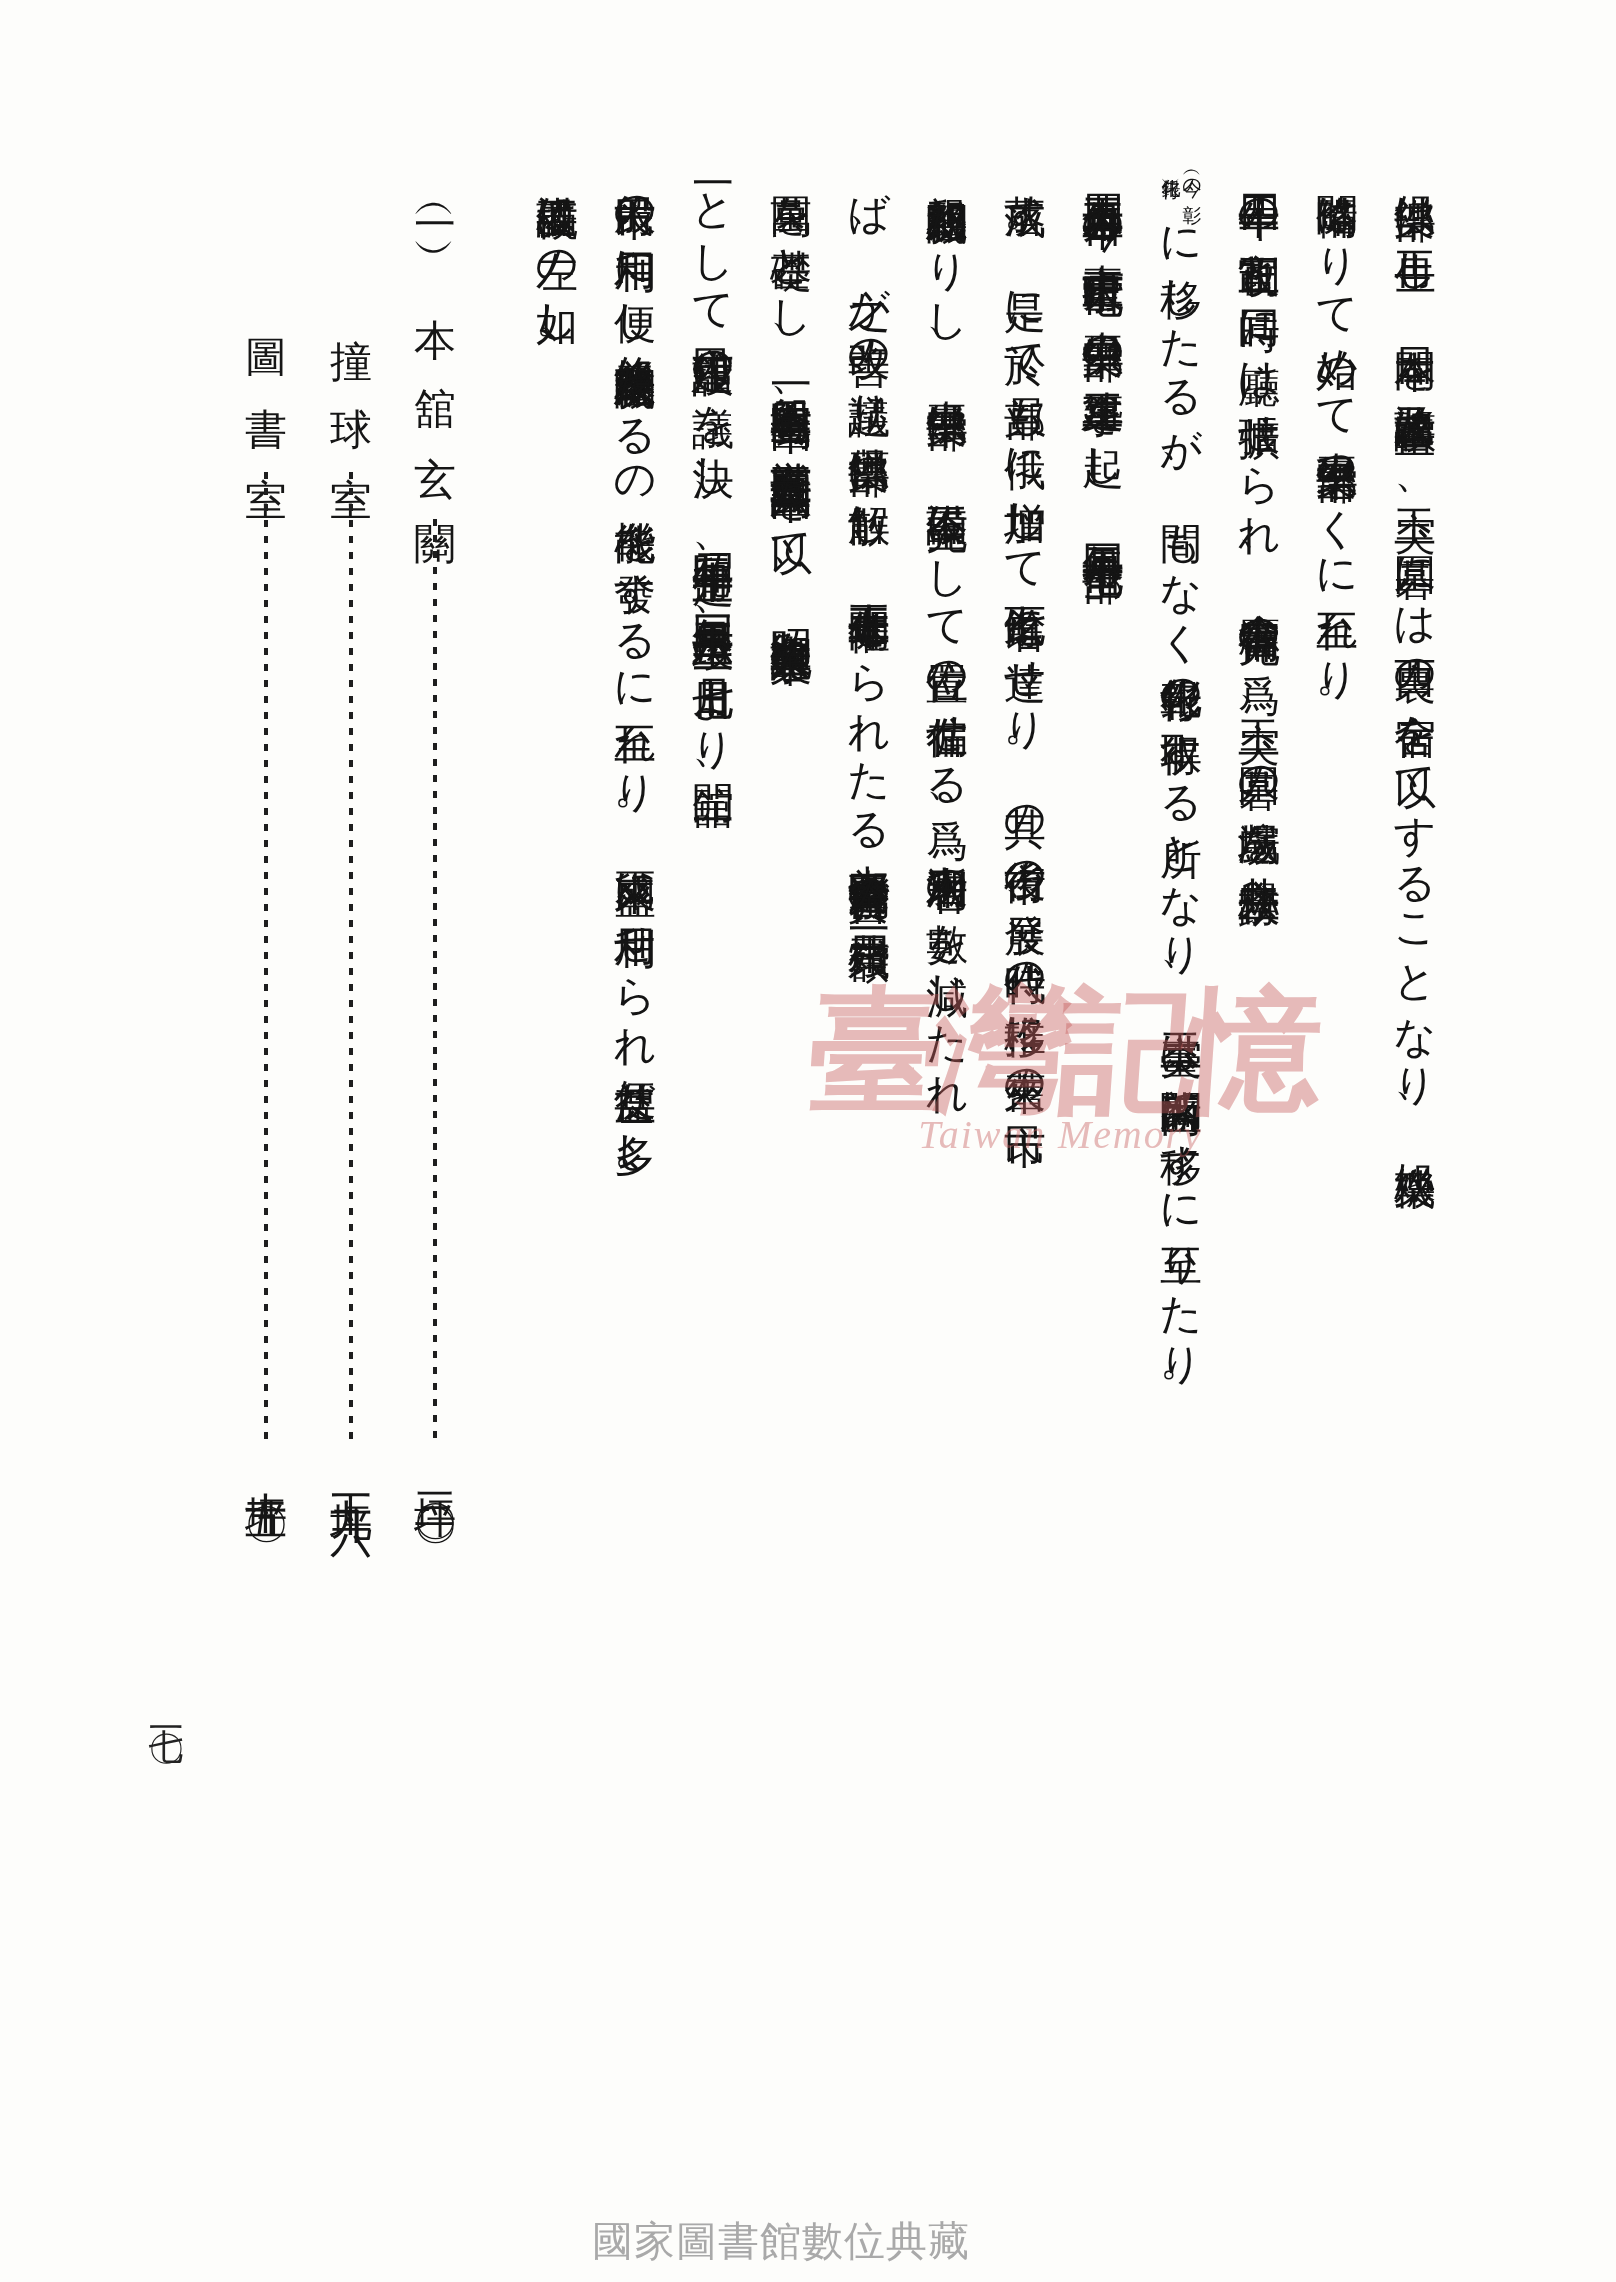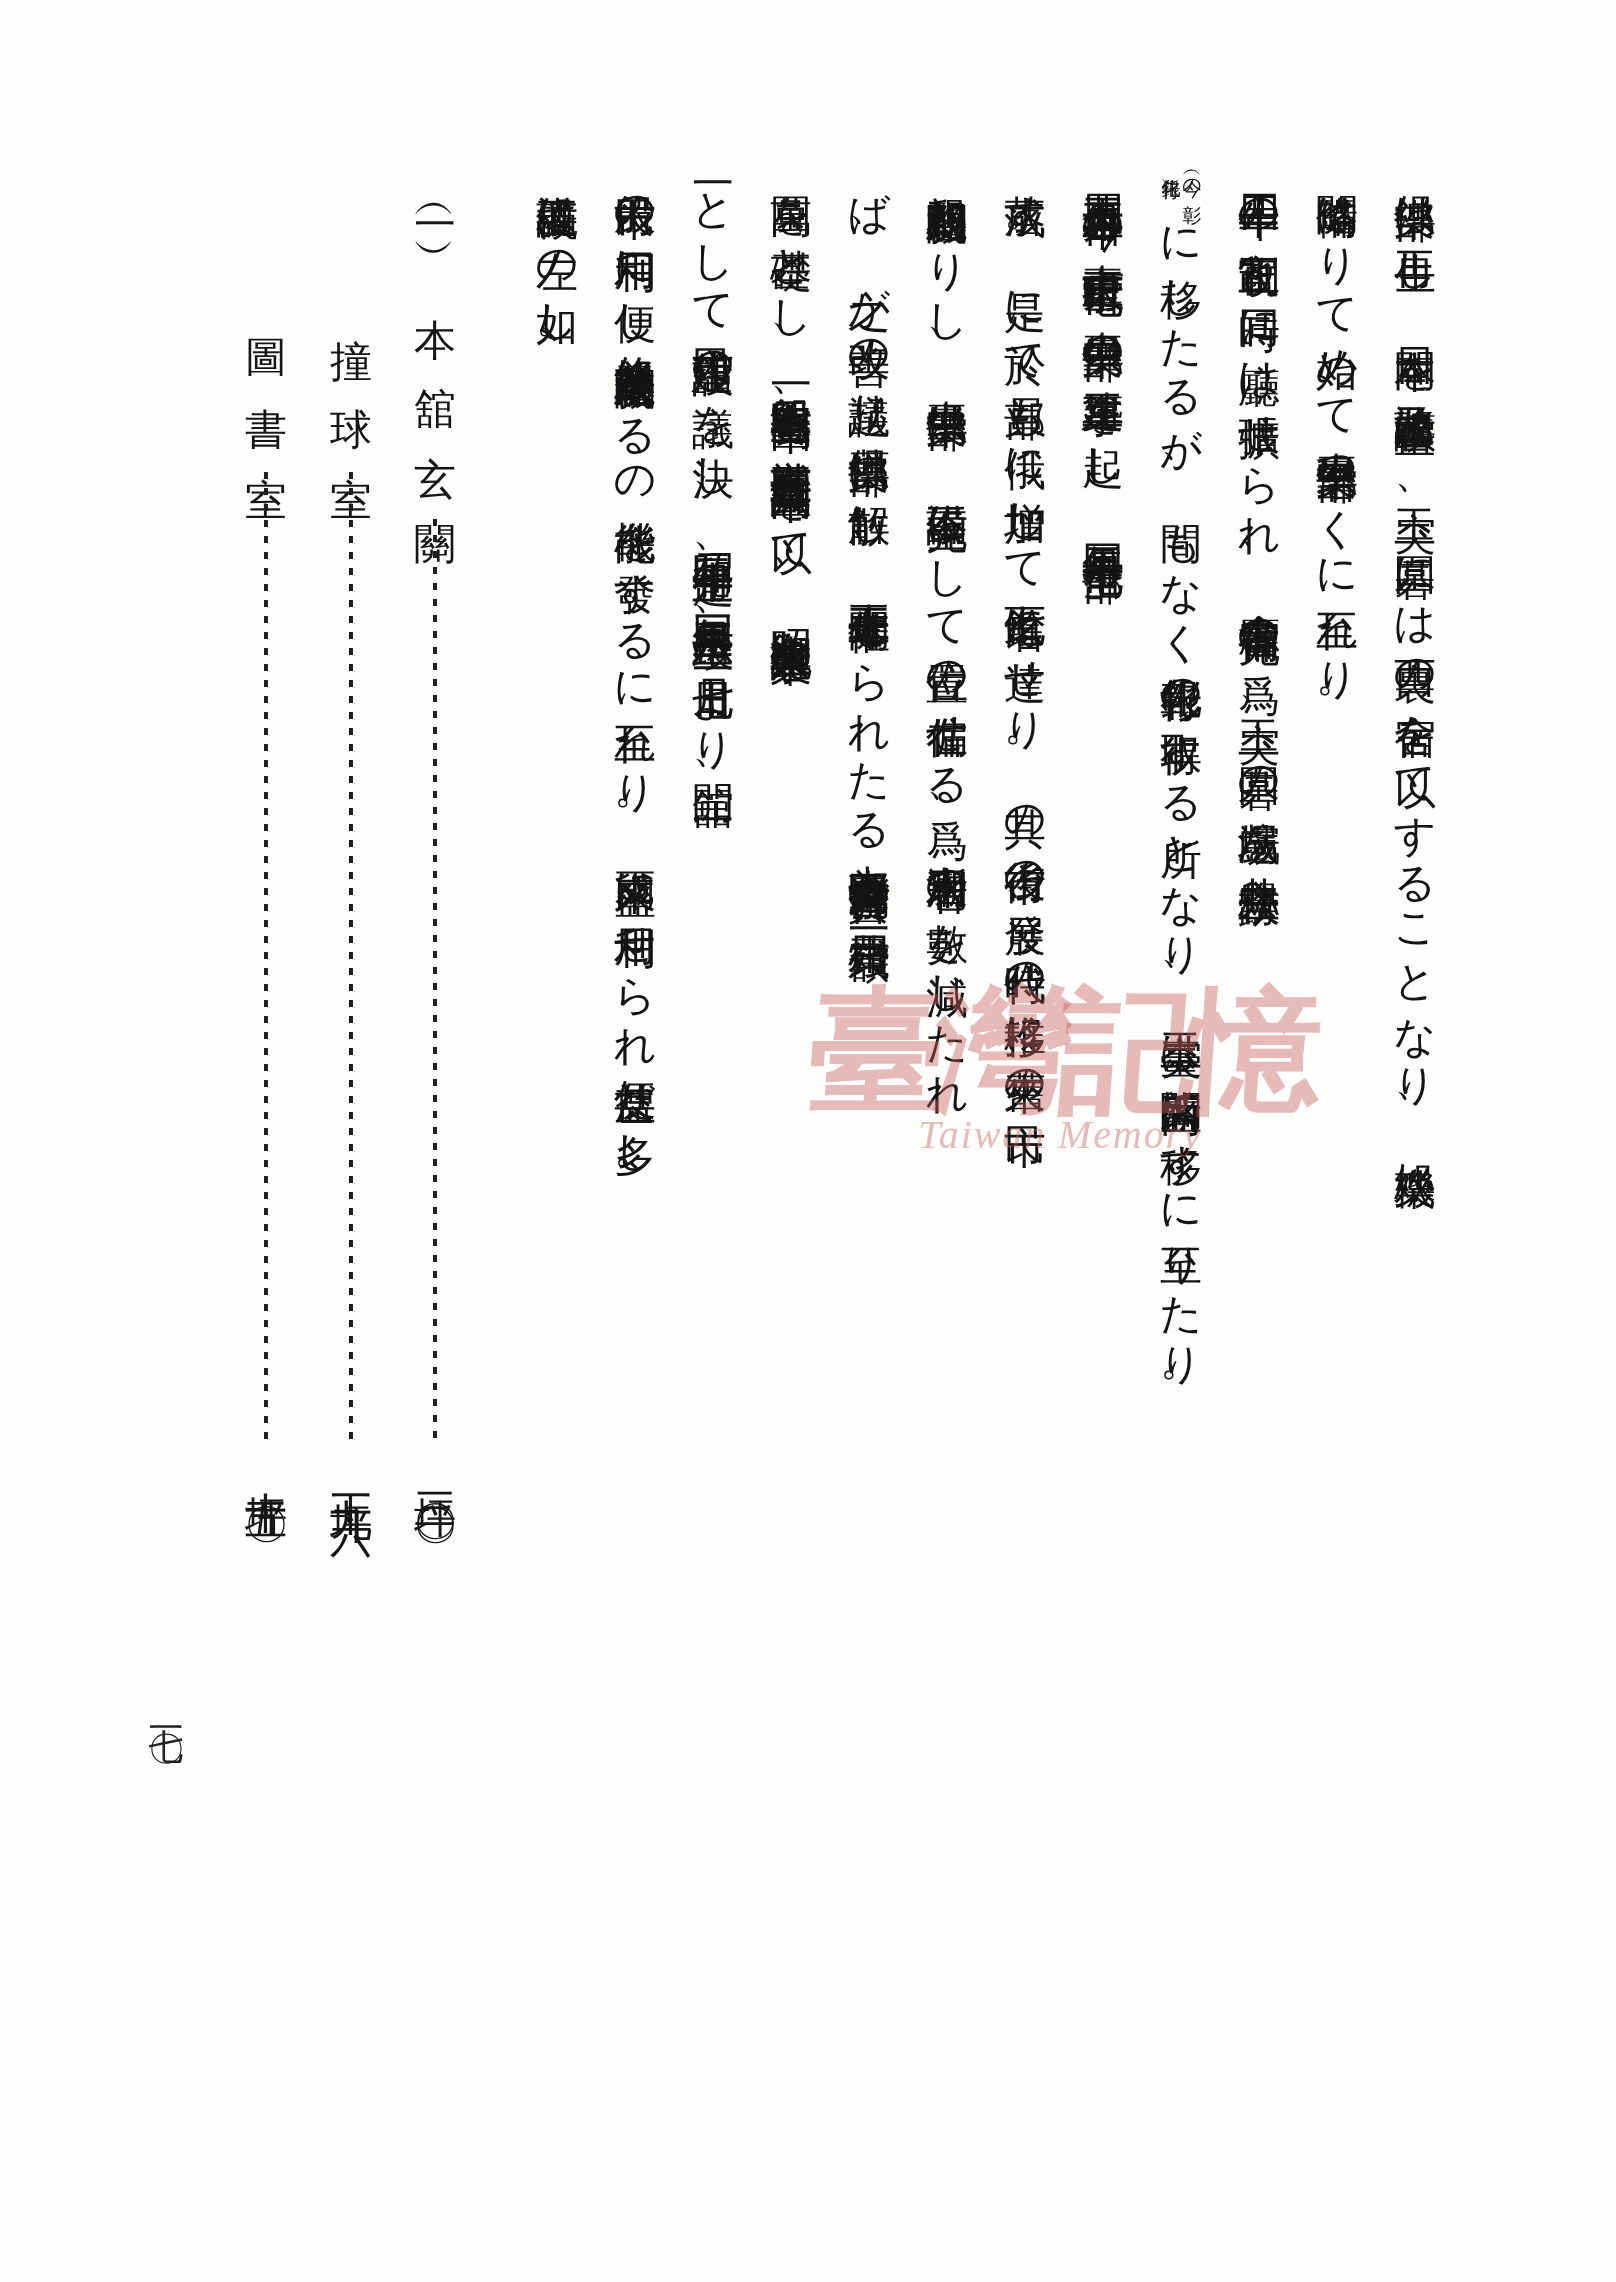--- a/index.html
+++ b/index.html
@@ -144,15 +144,16 @@
     <span class="fac-value">十坪五〇</span>
   </div>
 
   <div class="watermark">
     <div class="wm-cjk">臺灣記憶</div>
     <div class="wm-latin">Taiwan Memory</div>
   </div>
 
   <div class="page-num">七〇一</div>
 
+  <div class="caption">國家圖書館數位典藏</div>
 
 </div>
 
 
 </body></html>

